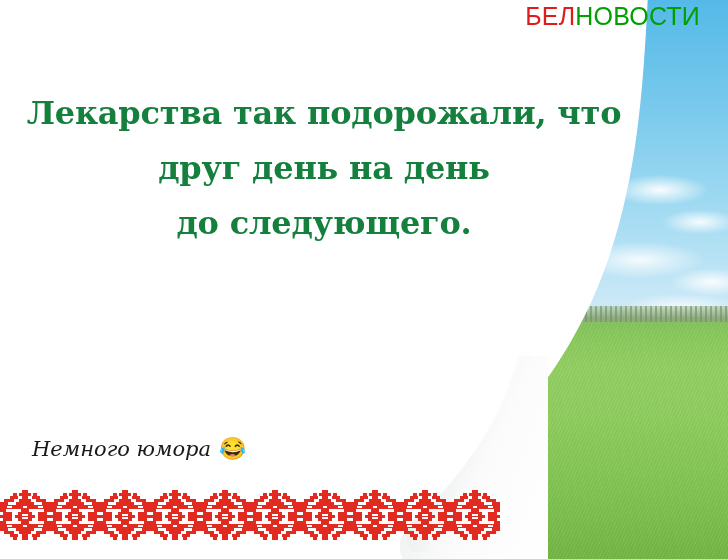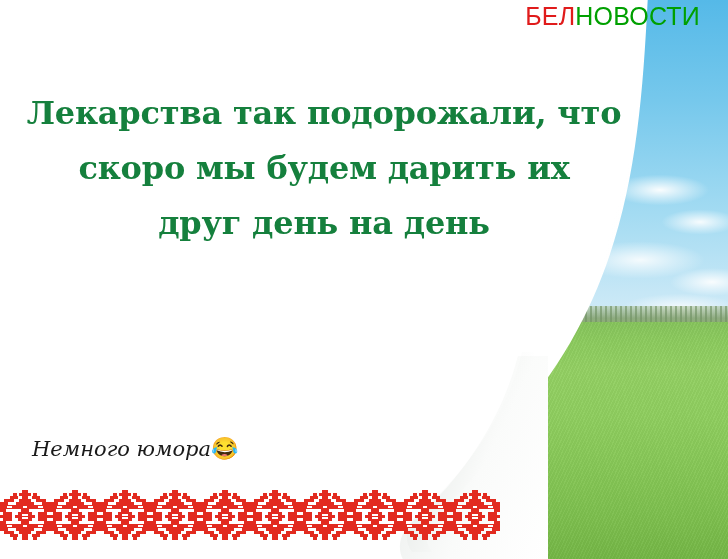--- a/index.html
+++ b/index.html
@@ -162,20 +162,21 @@
   .signature {
     position: absolute;
     left: 32px;
     top: 437px;
     font-family: "DejaVu Serif", "Liberation Serif", serif;
     font-style: italic;
     font-size: 21px;
     color: #1a1a1a;
     display: flex;
     align-items: center;
+    gap: 8px;
     white-space: nowrap;
   }
   .signature .emoji {
     font-style: normal;
     font-size: 22px;
     line-height: 1;
   }
 
   
   .ornament {
@@ -202,22 +203,22 @@
   <div class="page"></div>
   <div class="curl"></div>
   <div class="curl-edge"></div>
 
   <div class="logo">
     <span class="bel">БЕЛ</span><span class="novosti">НОВОСТИ</span>
   </div>
 
   <div class="joke">
     <span class="l1">Лекарства так подорожали, что</span>
-    <span class="l2">скоро мы будем дарить их</span>
     <span class="l3">друг день на день</span>
+    <span class="l5">до следующего.</span>
   </div>
 
   <div class="signature">
     <span>Немного юмора</span>
     <span class="emoji">😂</span>
   </div>
 
   <div class="ornament">
     <svg width="500" height="50" viewBox="0 0 500 50" shape-rendering="crispEdges">
       <defs>

